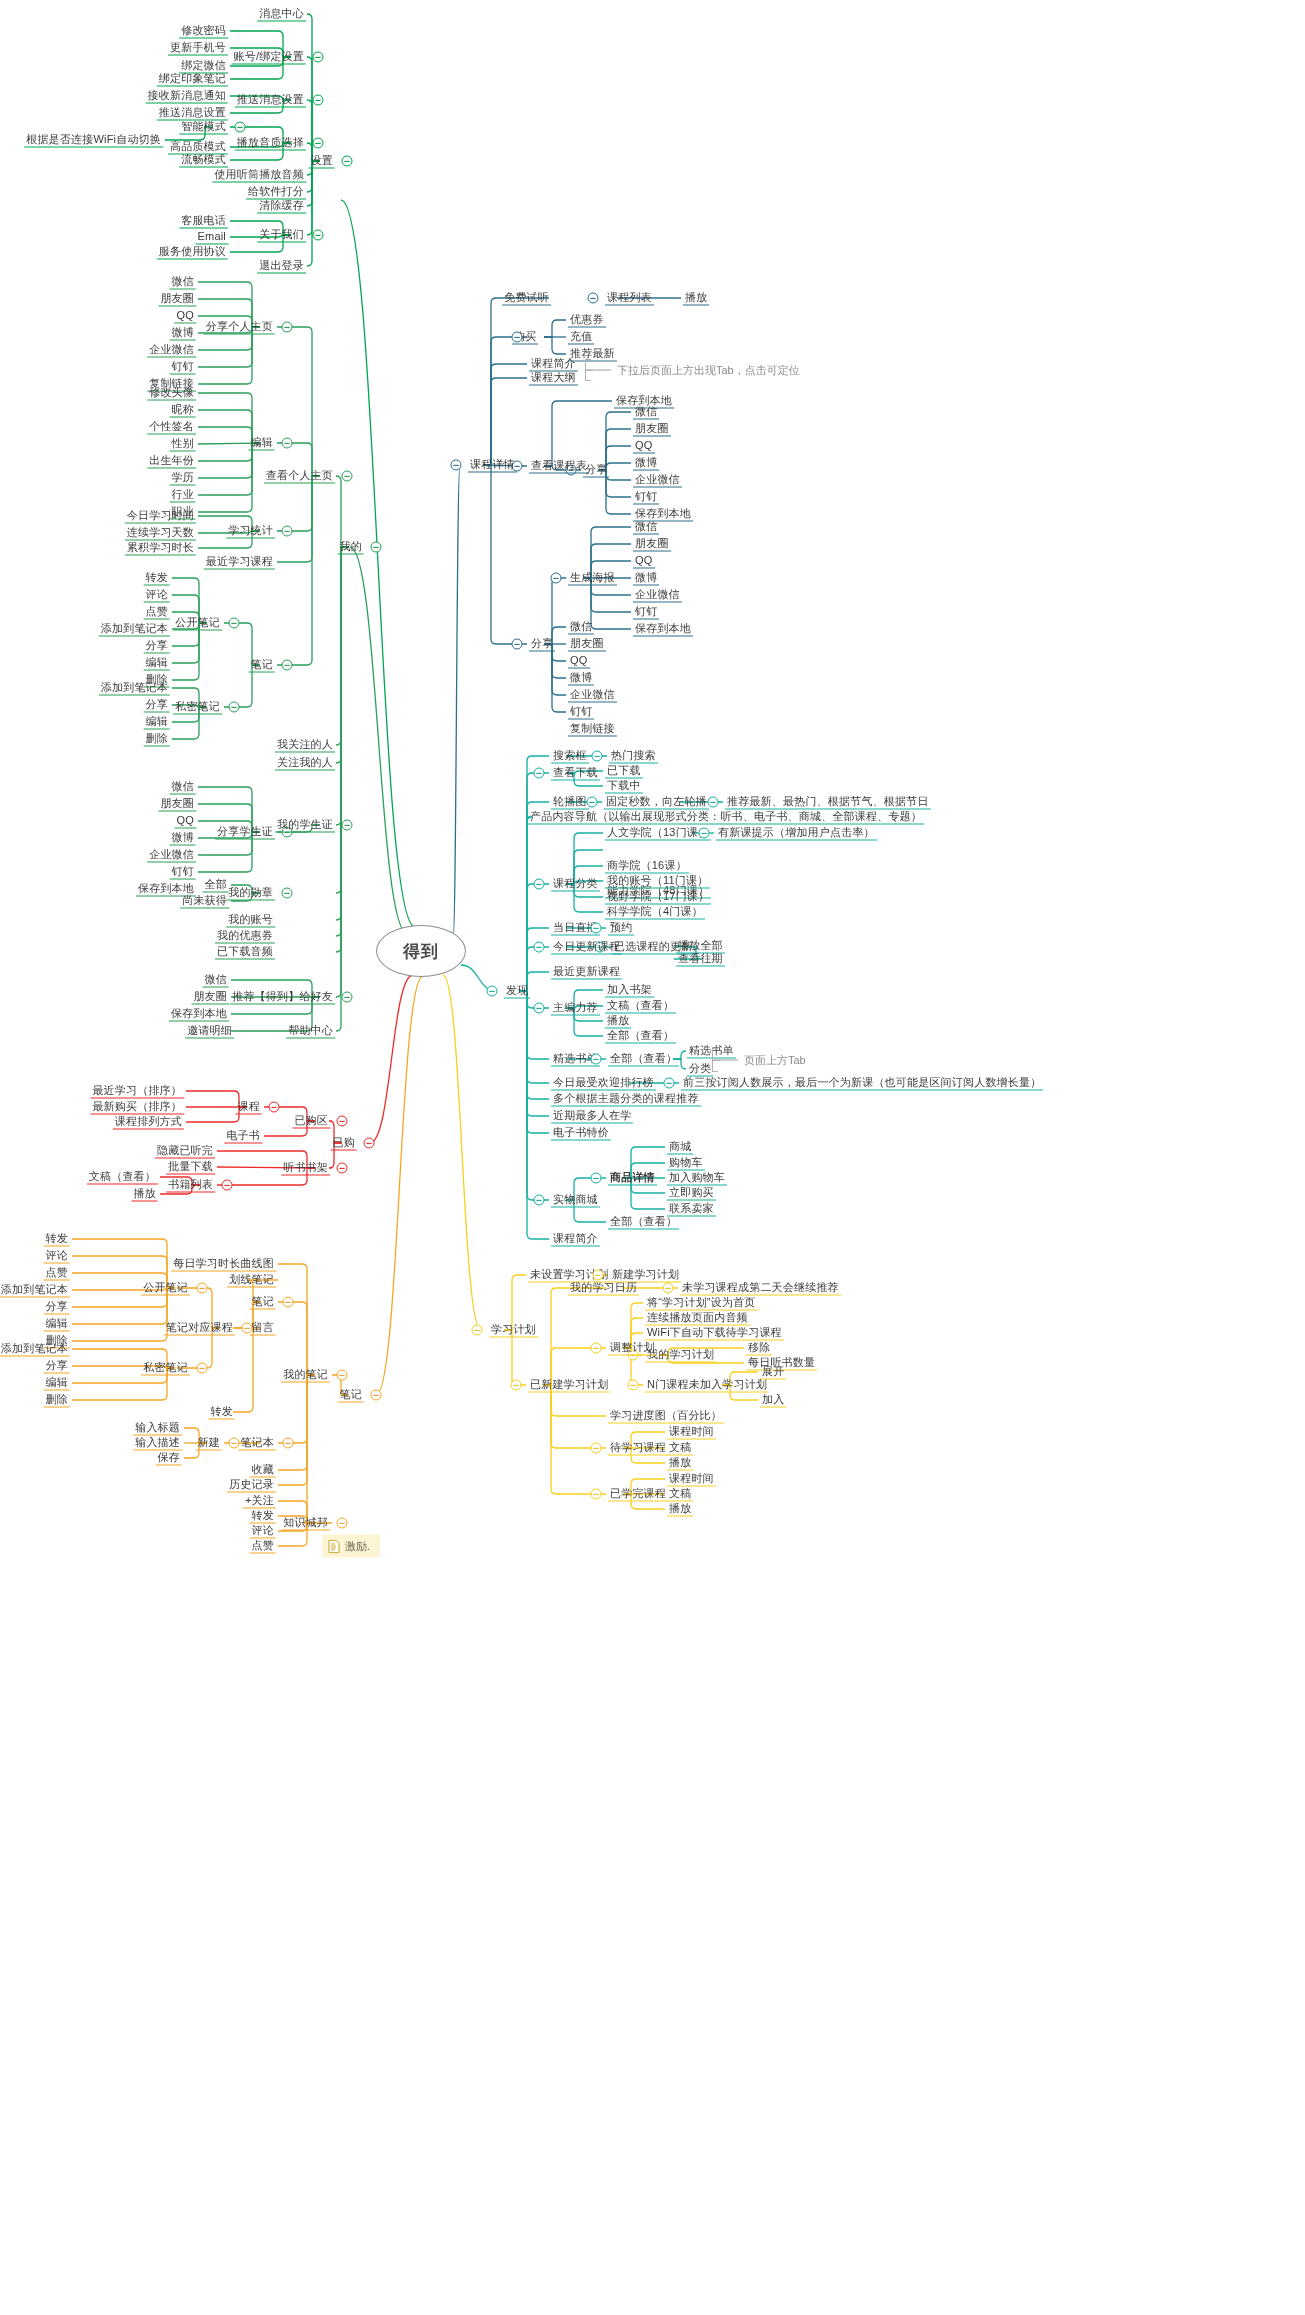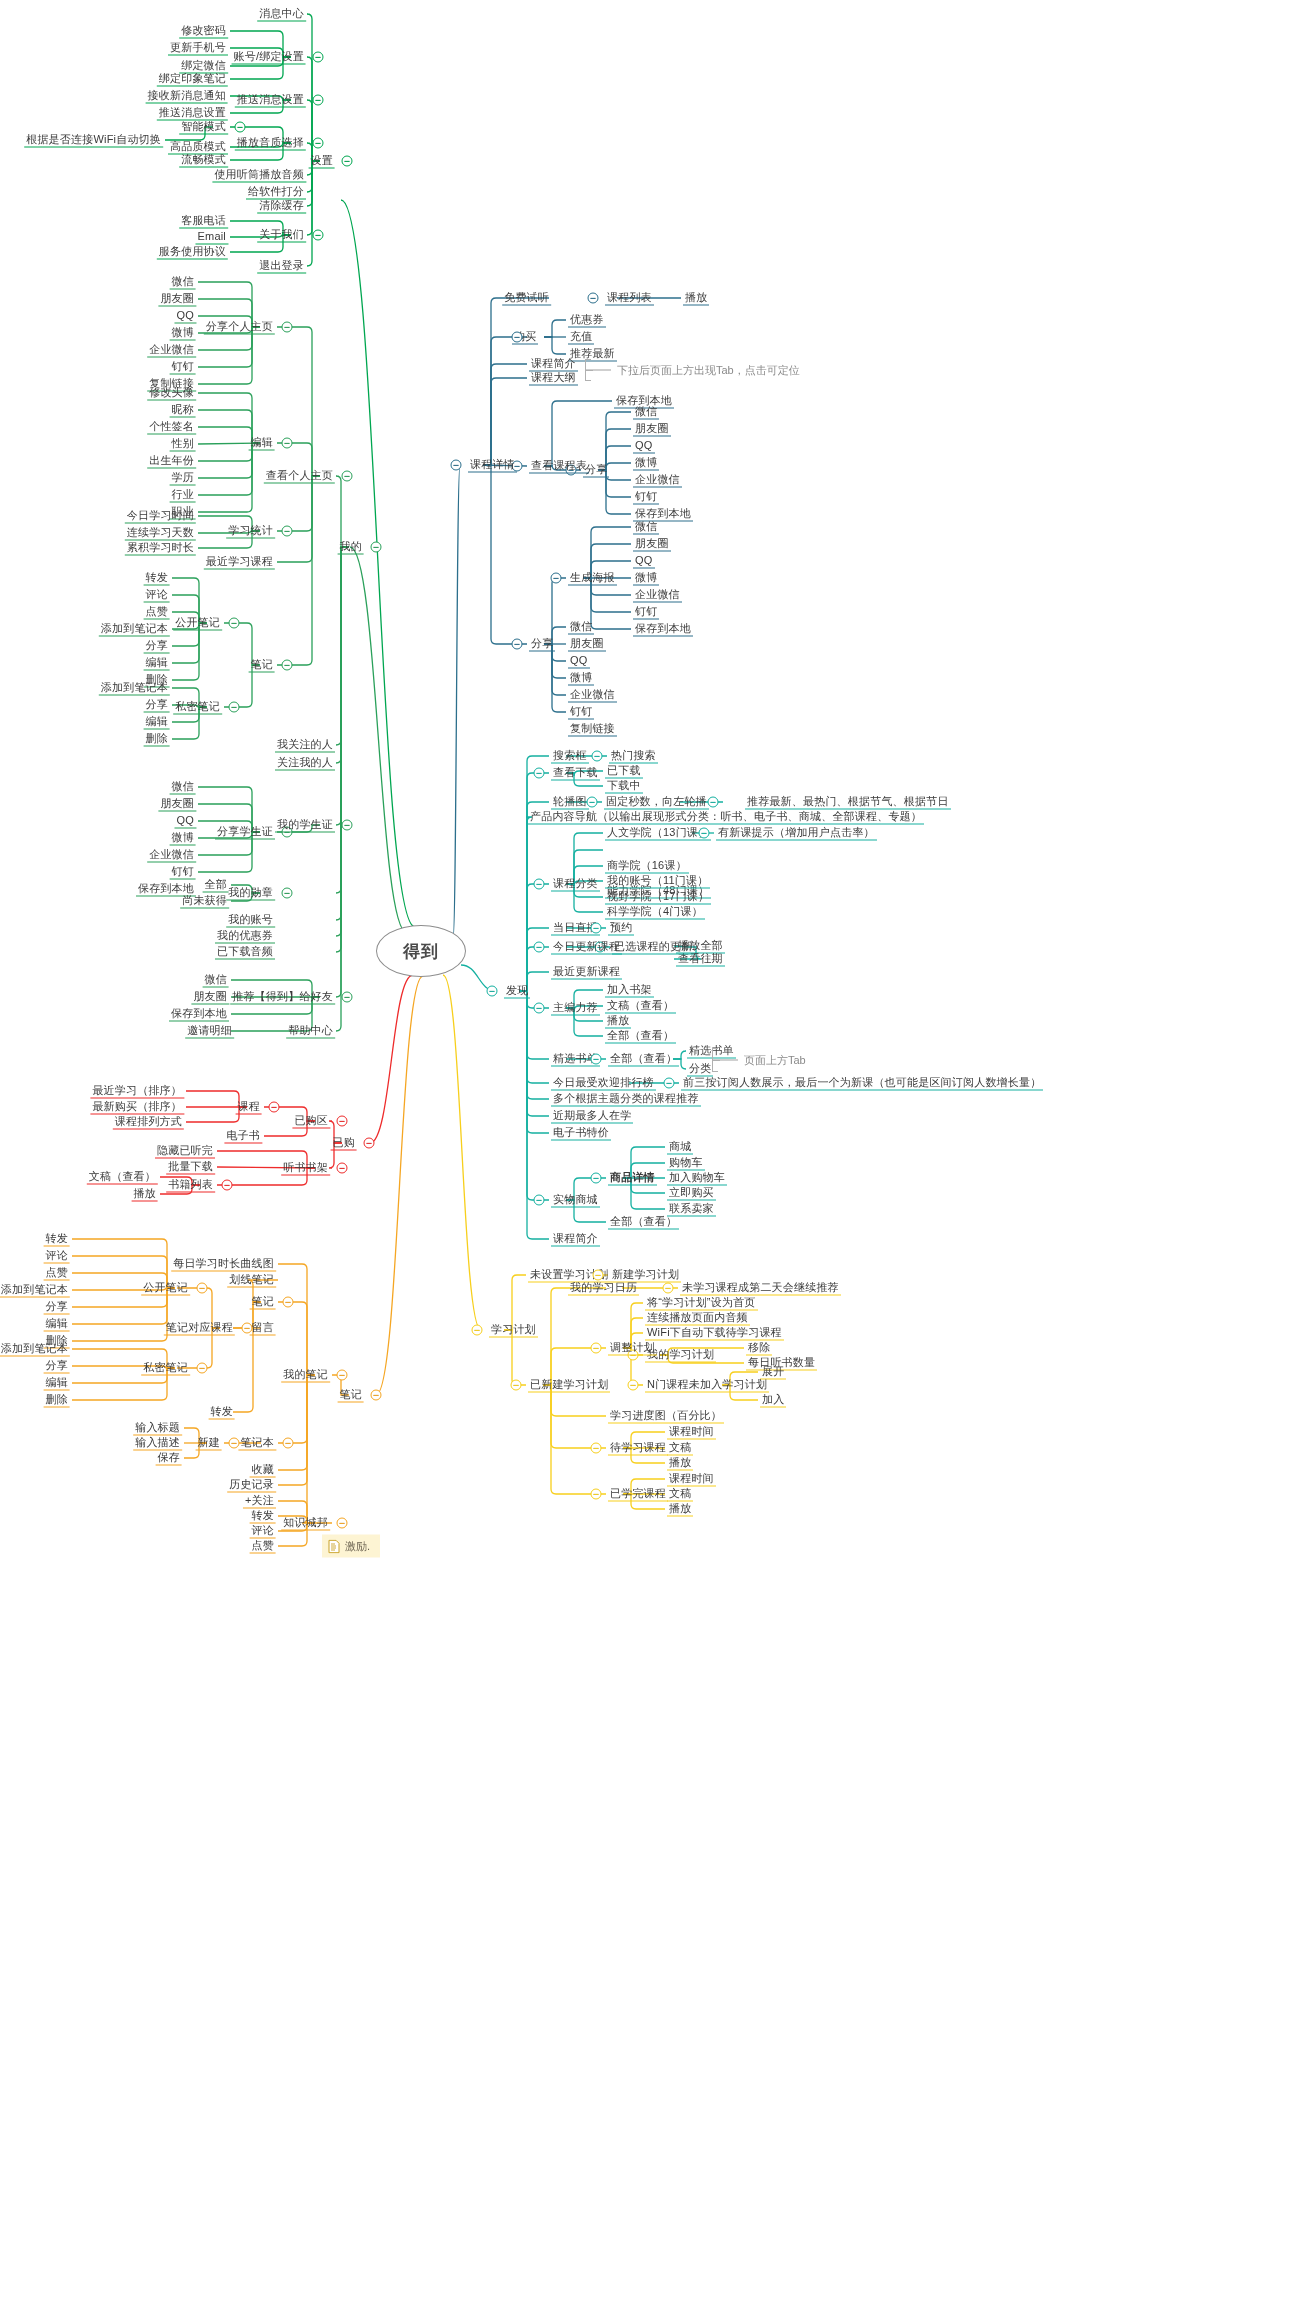--- a/index.html
+++ b/index.html
@@ -506,21 +506,21 @@
       <div class="node la" style="left: 605px; top: 786px;"><span class="txt" style="border-bottom: 1.3px solid rgb(20, 176, 160);">下载中</span></div>
       <div class="node la" style="left: 551px; top: 773px;"><span class="txt" style="border-bottom: 1.3px solid rgb(20, 176, 160);">查看下载</span></div>
       <div class="tgl" style="left: 539px; top: 773px; border-color: rgb(20, 176, 160); --c: #14b0a0;">
         <i style="position: absolute; left: 2px; right: 2px; top: 50%; height: 1.2px; background: rgb(20, 176, 160); transform: translateY(-50%);"></i>
       </div>
       <div class="node la" style="left: 551px; top: 802px;"><span class="txt" style="border-bottom: 1.3px solid rgb(20, 176, 160);">轮播图</span></div>
       <div class="node la" style="left: 604px; top: 802px;"><span class="txt" style="border-bottom: 1.3px solid rgb(20, 176, 160);">固定秒数，向左轮播</span></div>
       <div class="tgl" style="left: 592px; top: 802px; border-color: rgb(20, 176, 160); --c: #14b0a0;">
         <i style="position: absolute; left: 2px; right: 2px; top: 50%; height: 1.2px; background: rgb(20, 176, 160); transform: translateY(-50%);"></i>
       </div>
-      <div class="node la" style="left: 725px; top: 802px; margin-left: 20px;"><span class="txt" style="border-bottom: 1.3px solid rgb(20, 176, 160);">推荐最新、最热门、根据节气、根据节日</span></div>
+      <div class="node la" style="left: 725px; top: 802px;"><span class="txt" style="border-bottom: 1.3px solid rgb(20, 176, 160);">推荐最新、最热门、根据节气、根据节日</span></div>
       <div class="tgl" style="left: 713px; top: 802px; border-color: rgb(20, 176, 160); --c: #14b0a0;">
         <i style="position: absolute; left: 2px; right: 2px; top: 50%; height: 1.2px; background: rgb(20, 176, 160); transform: translateY(-50%);"></i>
       </div>
       <div class="node la" style="left: 528px; top: 817px;"><span class="txt" style="border-bottom: 1.3px solid rgb(20, 176, 160);">产品内容导航（以输出展现形式分类：听书、电子书、商城、全部课程、专题）</span></div>
       <div class="node la" style="left: 605px; top: 833px;"><span class="txt" style="border-bottom: 1.3px solid rgb(20, 176, 160);">人文学院（13门课）</span></div>
       <div class="node la" style="left: 716px; top: 833px;"><span class="txt" style="border-bottom: 1.3px solid rgb(20, 176, 160);">有新课提示（增加用户点击率）</span></div>
       <div class="tgl" style="left: 704px; top: 833px; border-color: rgb(20, 176, 160); --c: #14b0a0;">
         <i style="position: absolute; left: 2px; right: 2px; top: 50%; height: 1.2px; background: rgb(20, 176, 160); transform: translateY(-50%);"></i>
       </div>
       <div class="node la" style="left: 605px; top: 850px; margin-top: 41px;"><span class="txt" style="border-bottom: 1.3px solid rgb(20, 176, 160);">能力学院（48门课）</span></div>

